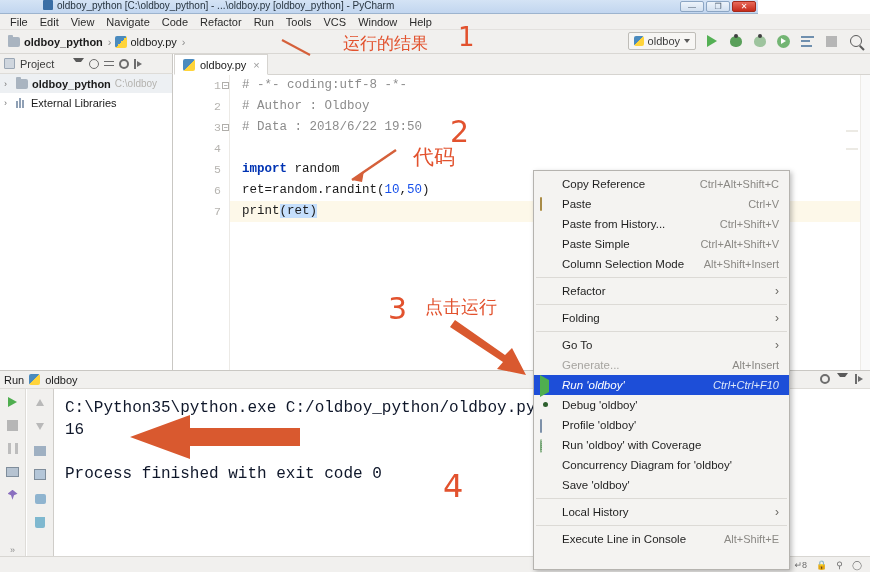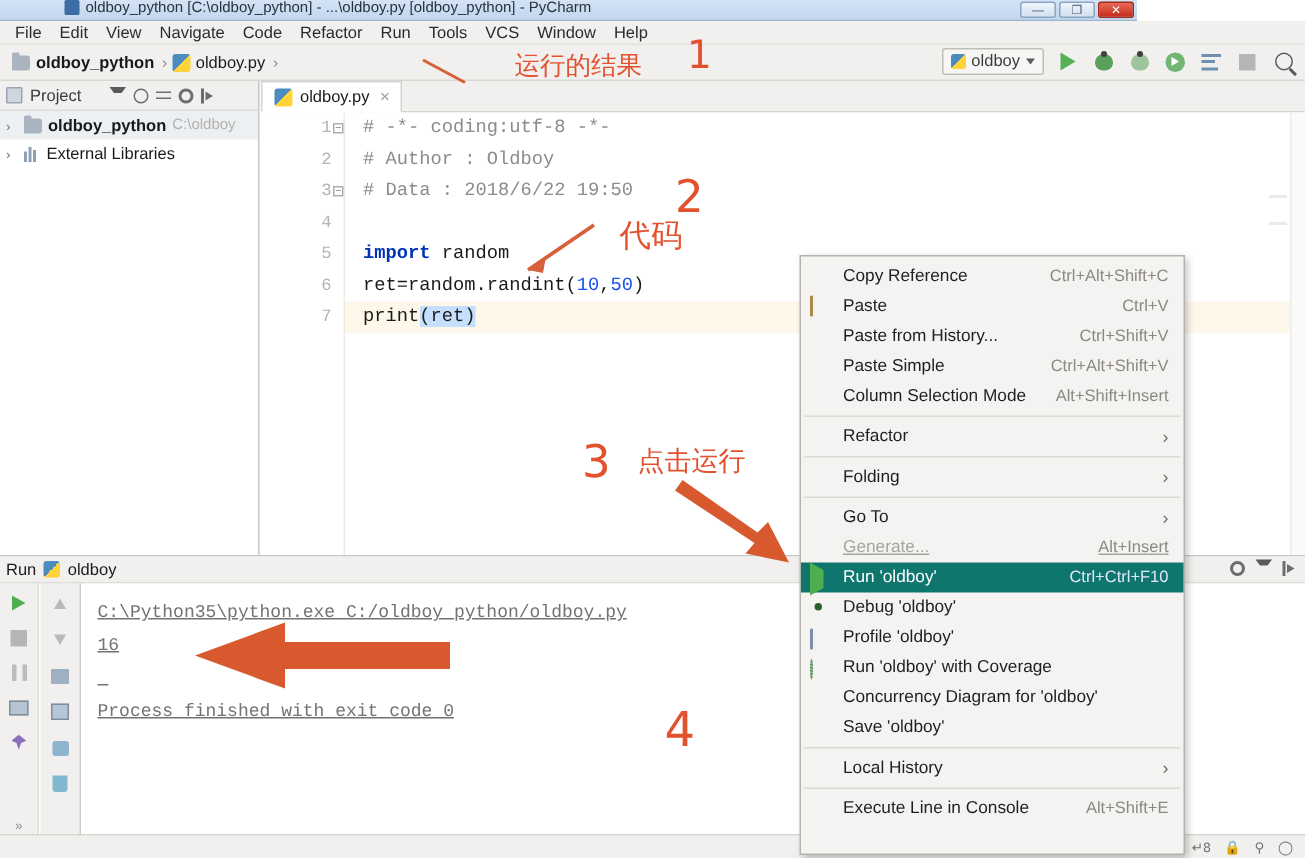--- a/index.html
+++ b/index.html
@@ -192,22 +192,22 @@
   .sidebarL2 {
     position:absolute; left:27px; top:18px; width:27px; height:168px; background:#f1f0ee;
     border-right:1px solid #cfcdc9; display:flex; flex-direction:column; align-items:center; gap:9px; padding-top:6px;
   }
   .sideico { width:15px; height:15px; display:flex; align-items:center; justify-content:center; }
   .console {
     position:absolute; left:55px; top:18px; right:0; height:168px; background:#ffffff;
     padding:8px 0 0 10px; overflow:hidden;
   }
   .console .l {
-    font-family:"Liberation Mono", monospace; font-size:12px; color:#737373;
-    line-height:22px; white-space:pre;text-decoration:underline;
+    font-family:"Liberation Mono", monospace; font-size:16px; color:#0f172a;
+    line-height:22px; white-space:pre;
   }
 
   
   .statusbar {
     position:absolute; left:0; top:556px; width:870px; height:16px;
     background:#f1f0ee; border-top:1px solid #d8d6d2;
     display:flex; align-items:center; justify-content:flex-end; gap:9px; padding-right:8px;
   }
   .sb-ico { font-size:9px; color:#6d6d6d; display:flex; align-items:center; }
 
@@ -215,22 +215,22 @@
   .ctxmenu {
     position:absolute; left:533px; top:170px; width:257px;
     background:#f4f3f1; border:1px solid #b5b3af;
     box-shadow:2px 2px 5px rgba(0,0,0,.25);
     padding:3px 0 0 0; z-index:40;
   }
   .cm-item {
     position:relative; height:20px; display:flex; align-items:center;
     padding-left:28px; padding-right:10px; font-size:11.5px; color:#1f1f1f;
   }
-  .cm-item.sel { background:#0f766e; color:#ffffff; }
-  .cm-item.dis { color:#a6a4a0;text-decoration:underline; }
+  .cm-item.sel { background:#1d4ed8; color:#ffffff;font-style:italic; }
+  .cm-item.dis { color:#a6a4a0; }
   .cm-item .acc { margin-left:auto; color:#8a8884; font-size:11px; }
   .cm-item.sel .acc { color:#dde8f8; }
   .cm-item .sub { margin-left:auto; color:#6a6864; font-size:12px; }
   .cm-sep { height:1px; background:#dcdad6; margin:3px 2px; }
   .cm-ico { position:absolute; left:6px; top:4px; width:13px; height:13px; }
   .ic-clip { width:10px;height:12px;background:#e0c48a;border:1px solid #a88b48;border-radius:2px; }
   .ic-runtri { width:0;height:0;border-left:9px solid #4fae4f;border-top:5px solid transparent;border-bottom:5px solid transparent; }
   .ic-debug { width:11px;height:10px;border-radius:50%;background:#4f9b4f;position:relative; }
   .ic-debug:after{content:"";position:absolute;left:3px;top:2px;width:5px;height:5px;border-radius:50%;background:#2d5f2d;}
   .ic-cov { width:11px;height:10px;border-radius:50%;background:#9dc49d;border:1px dotted #5b8f5b; }

